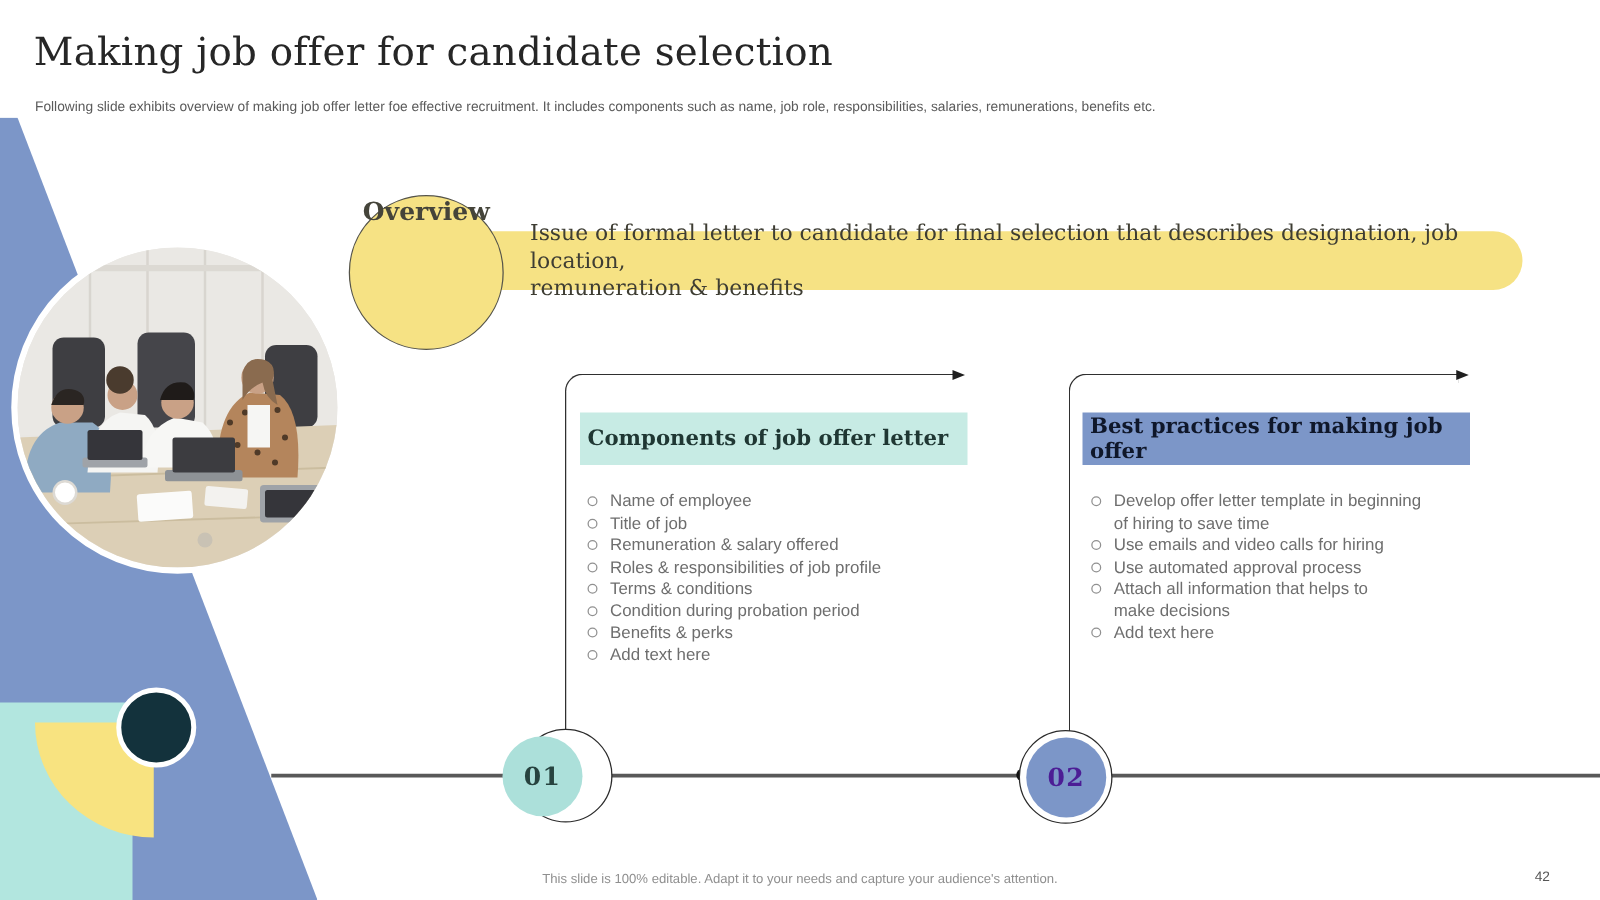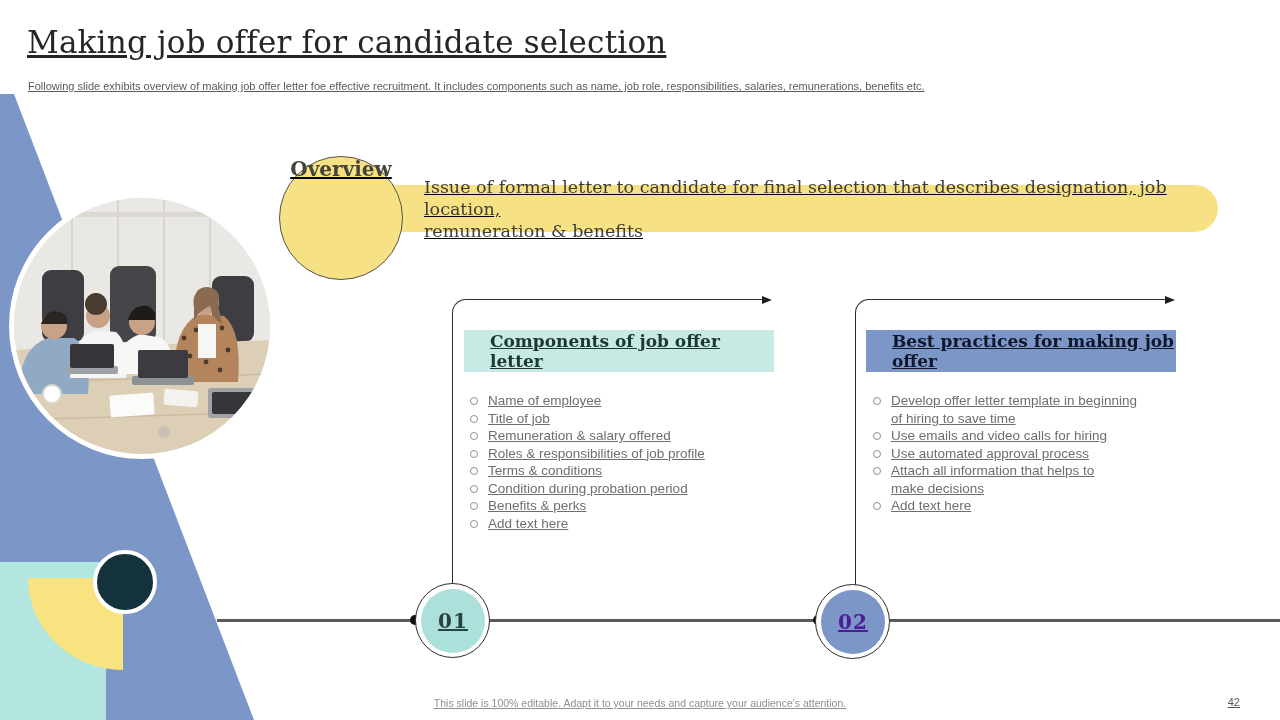--- a/index.html
+++ b/index.html
@@ -1,18 +1,18 @@
 <!DOCTYPE html>
 <html style="--blue: #7C96C8; --teal: #ACE0DA; --teal-light: #C7EBE4; --teal-pale: #B2E6DF; --yellow: #F6E284; --navy: #13323C; --line: #595959; --text-dark: #262626; --text-gray: #6E6E6E;"><head>
 <meta charset="utf-8">
 <style>
   html,body{margin:0;padding:0;background:#fff;}
   .slide{position:relative;width:1280px;height:720px;background:#ffffff;overflow:hidden;
          font-family:"Liberation Sans",sans-serif;}
-  .abs{position:absolute;text-decoration:underline;}
+  .abs{position:absolute;}
 
   
   .title{left:27px;top:24px;font-family:"DejaVu Serif",serif;font-weight:500;
          font-size:31px;color:#262626;letter-spacing:.2px;}
   .subtitle{left:28px;top:80px;font-size:11px;color:#5a5a5a;}
 
   
   .shape-blue{left:0;top:94px;width:254px;height:626px;background:var(--blue);
               clip-path:polygon(0 0,5.5% 0,100% 100%,0 100%);}
   .shape-teal{left:0;top:562px;width:106px;height:158px;background:var(--teal-pale);}
@@ -41,21 +41,21 @@
   .bracket{border-left:1.5px solid #2F2F2F;border-top:1.5px solid #2F2F2F;
            border-top-left-radius:14px;}
   .b1{left:452px;top:299px;width:311px;height:285px;}
   .b2{left:855px;top:299px;width:311px;height:285px;}
   .arrow{width:0;height:0;border-left:10px solid #1F1F1F;
          border-top:4.5px solid transparent;border-bottom:4.5px solid transparent;}
   .a1{left:762px;top:296px;}
   .a2{left:1165px;top:296px;}
 
   
-  .card-header{height:42px;width:310px;display:flex;align-items:center;padding-left:26px;
+  .card-header{height:42px;width:310px;display:flex;align-items:center;padding-left:6px;
                box-sizing:border-box;font-family:"DejaVu Serif",serif;font-weight:bold;font-size:17px;}
   .h1{left:464px;top:330px;background:var(--teal-light);color:#1F3733;}
   .h2{left:866px;top:330px;background:var(--blue);color:#0f172a;}
 
   
   .card-list{list-style:none;margin:0;padding:0;font-size:13.5px;color:var(--text-gray);}
   .list1{left:470px;top:392px;}
   .list2{left:873px;top:392px;width:302px;}
   .card-list li{display:flex;line-height:17.5px;}
   .bullet{width:7px;height:7px;border:1.2px solid #909090;border-radius:50%;
@@ -67,21 +67,21 @@
   .tl-dot{width:10px;height:10px;border-radius:50%;background:#111;}
   .dot1{left:410px;top:615px;}
   .dot2{left:813px;top:615px;}
   .ring{width:75px;height:75px;border-radius:50%;background:#fff;border:1.5px solid #2b2b2b;
         box-sizing:border-box;}
   .ring1{left:415px;top:583px;}
   .ring2{left:815px;top:584px;}
   .num{width:64px;height:64px;border-radius:50%;display:flex;align-items:center;
        justify-content:center;font-family:"DejaVu Serif",serif;font-weight:bold;
        font-size:20px;letter-spacing:1px;}
-  .num1{left:421px;top:589px;background:var(--teal);color:#27433F;}
+  .num1{left:402px;top:589px;background:var(--teal);color:#27433F;}
   .num2{left:821px;top:590px;background:var(--blue);color:#4c1d95;}
 
   
   .footer{left:0;top:697px;width:100%;text-align:center;font-size:10.5px;color:#8F8F8F;}
   .pagenum{right:40px;top:696px;font-size:11px;color:#555;}
 </style>
 </head>
 <body>
 
 <div class="slide">

